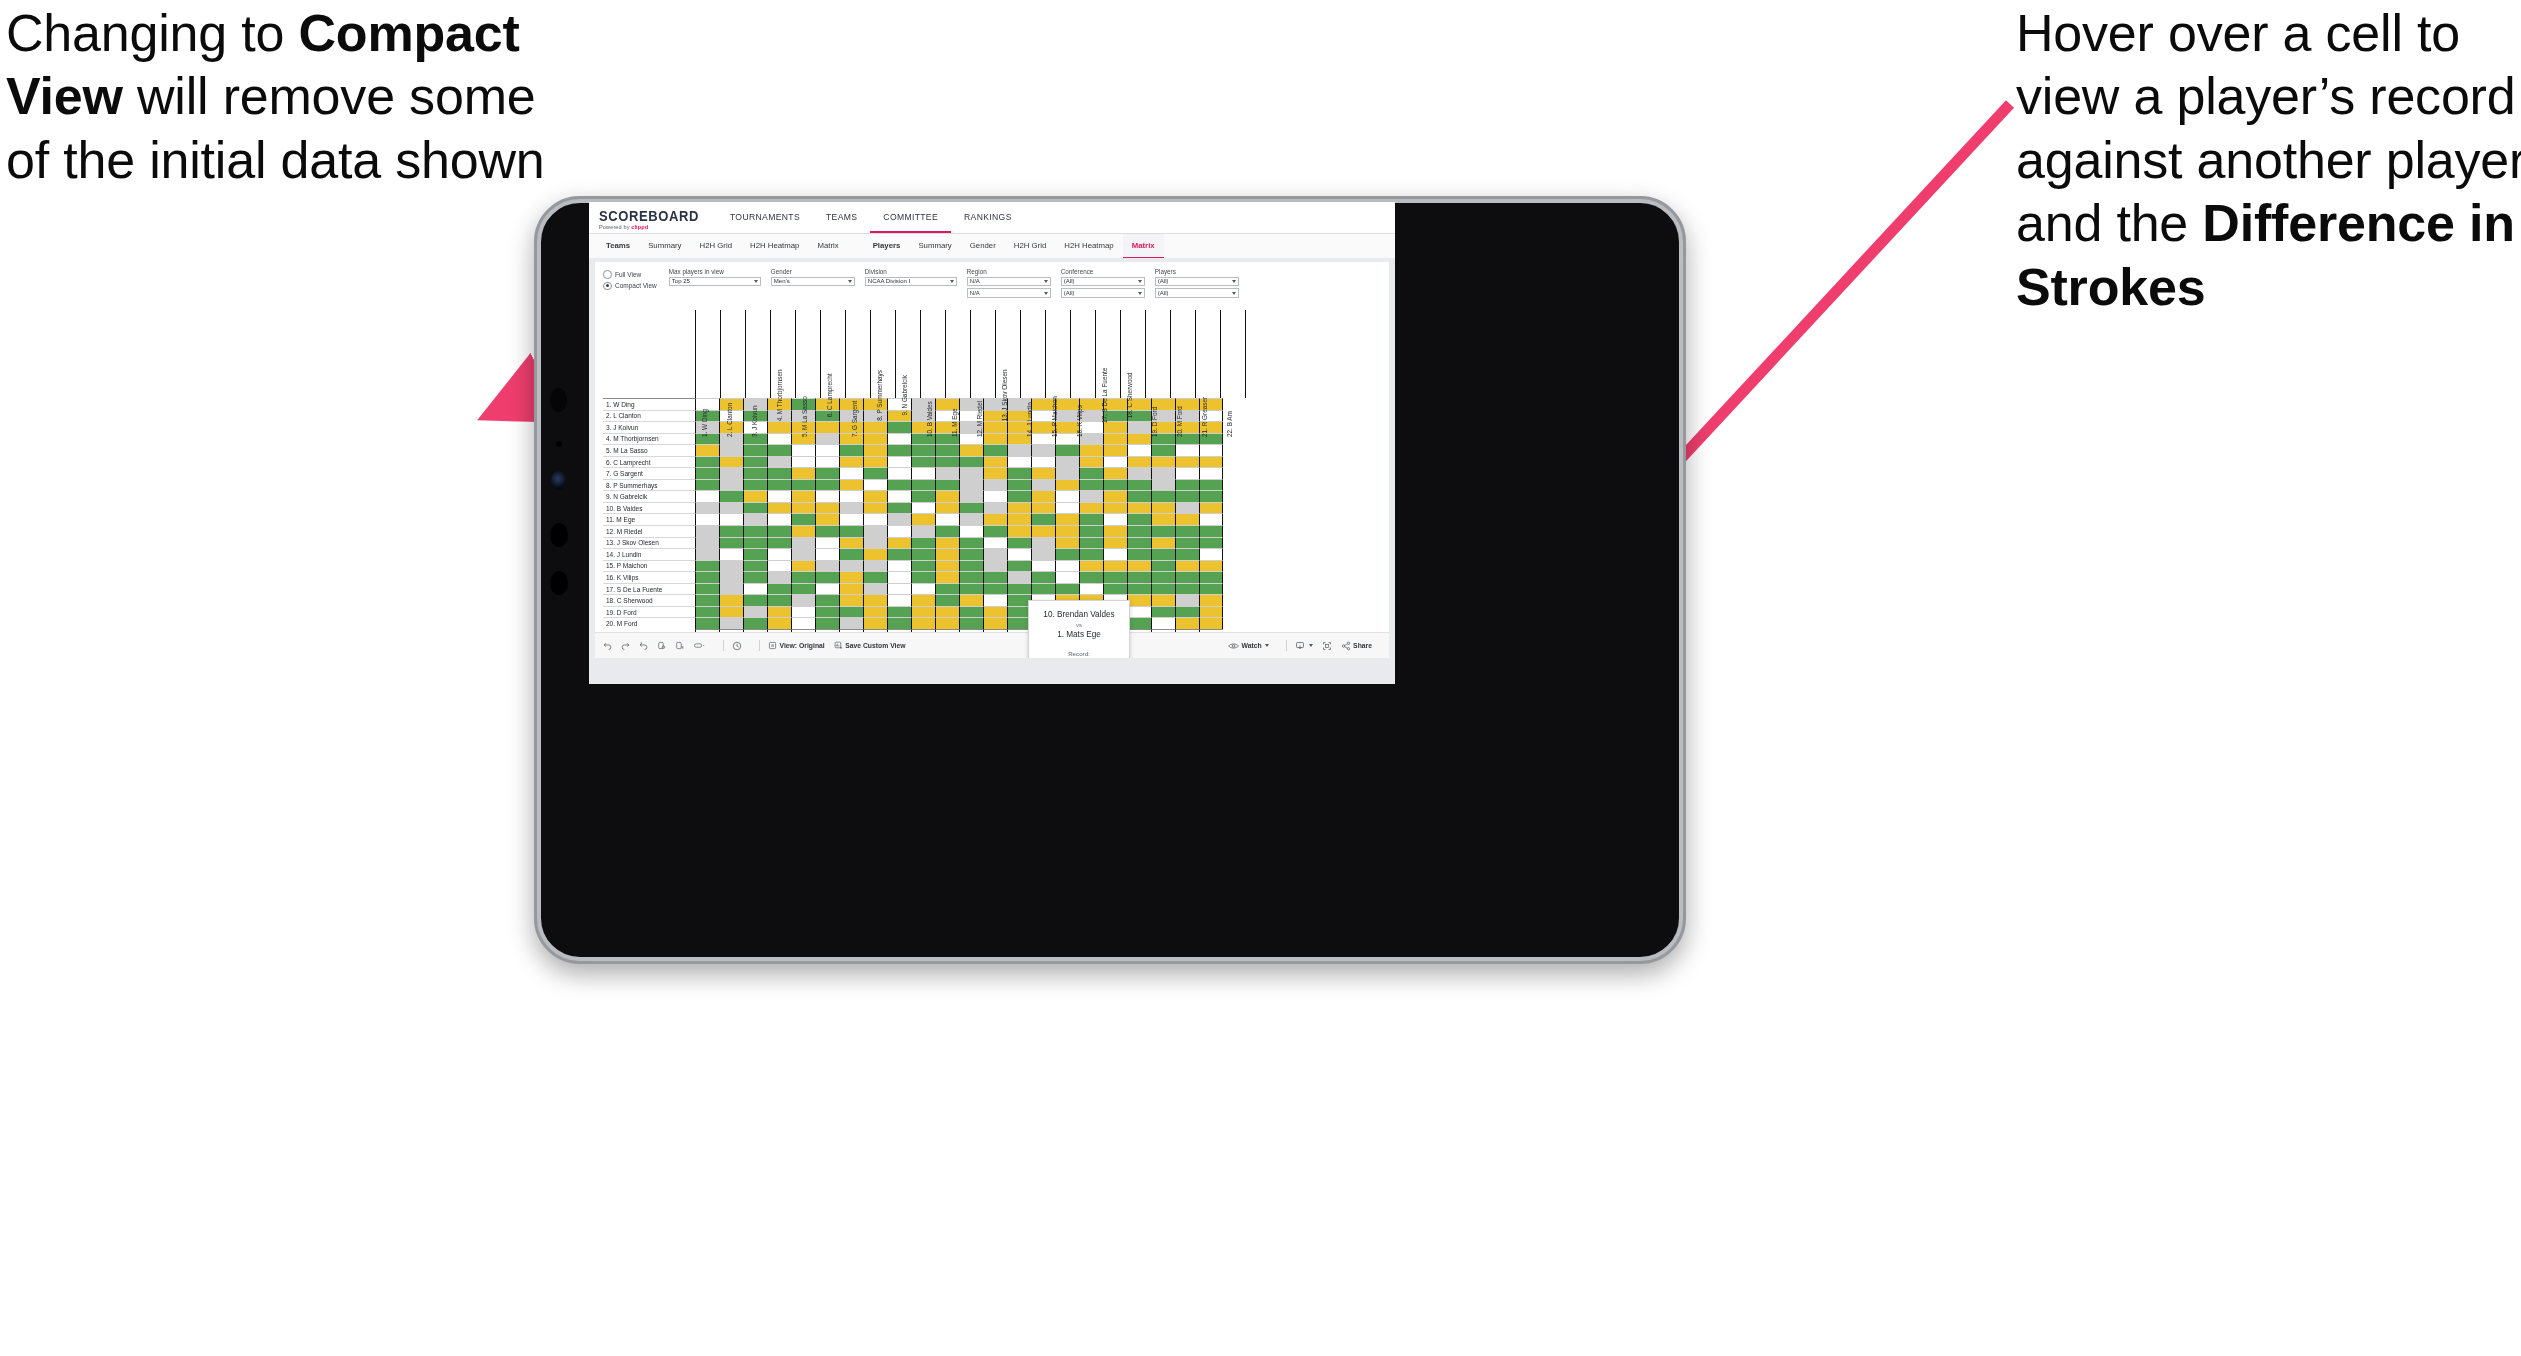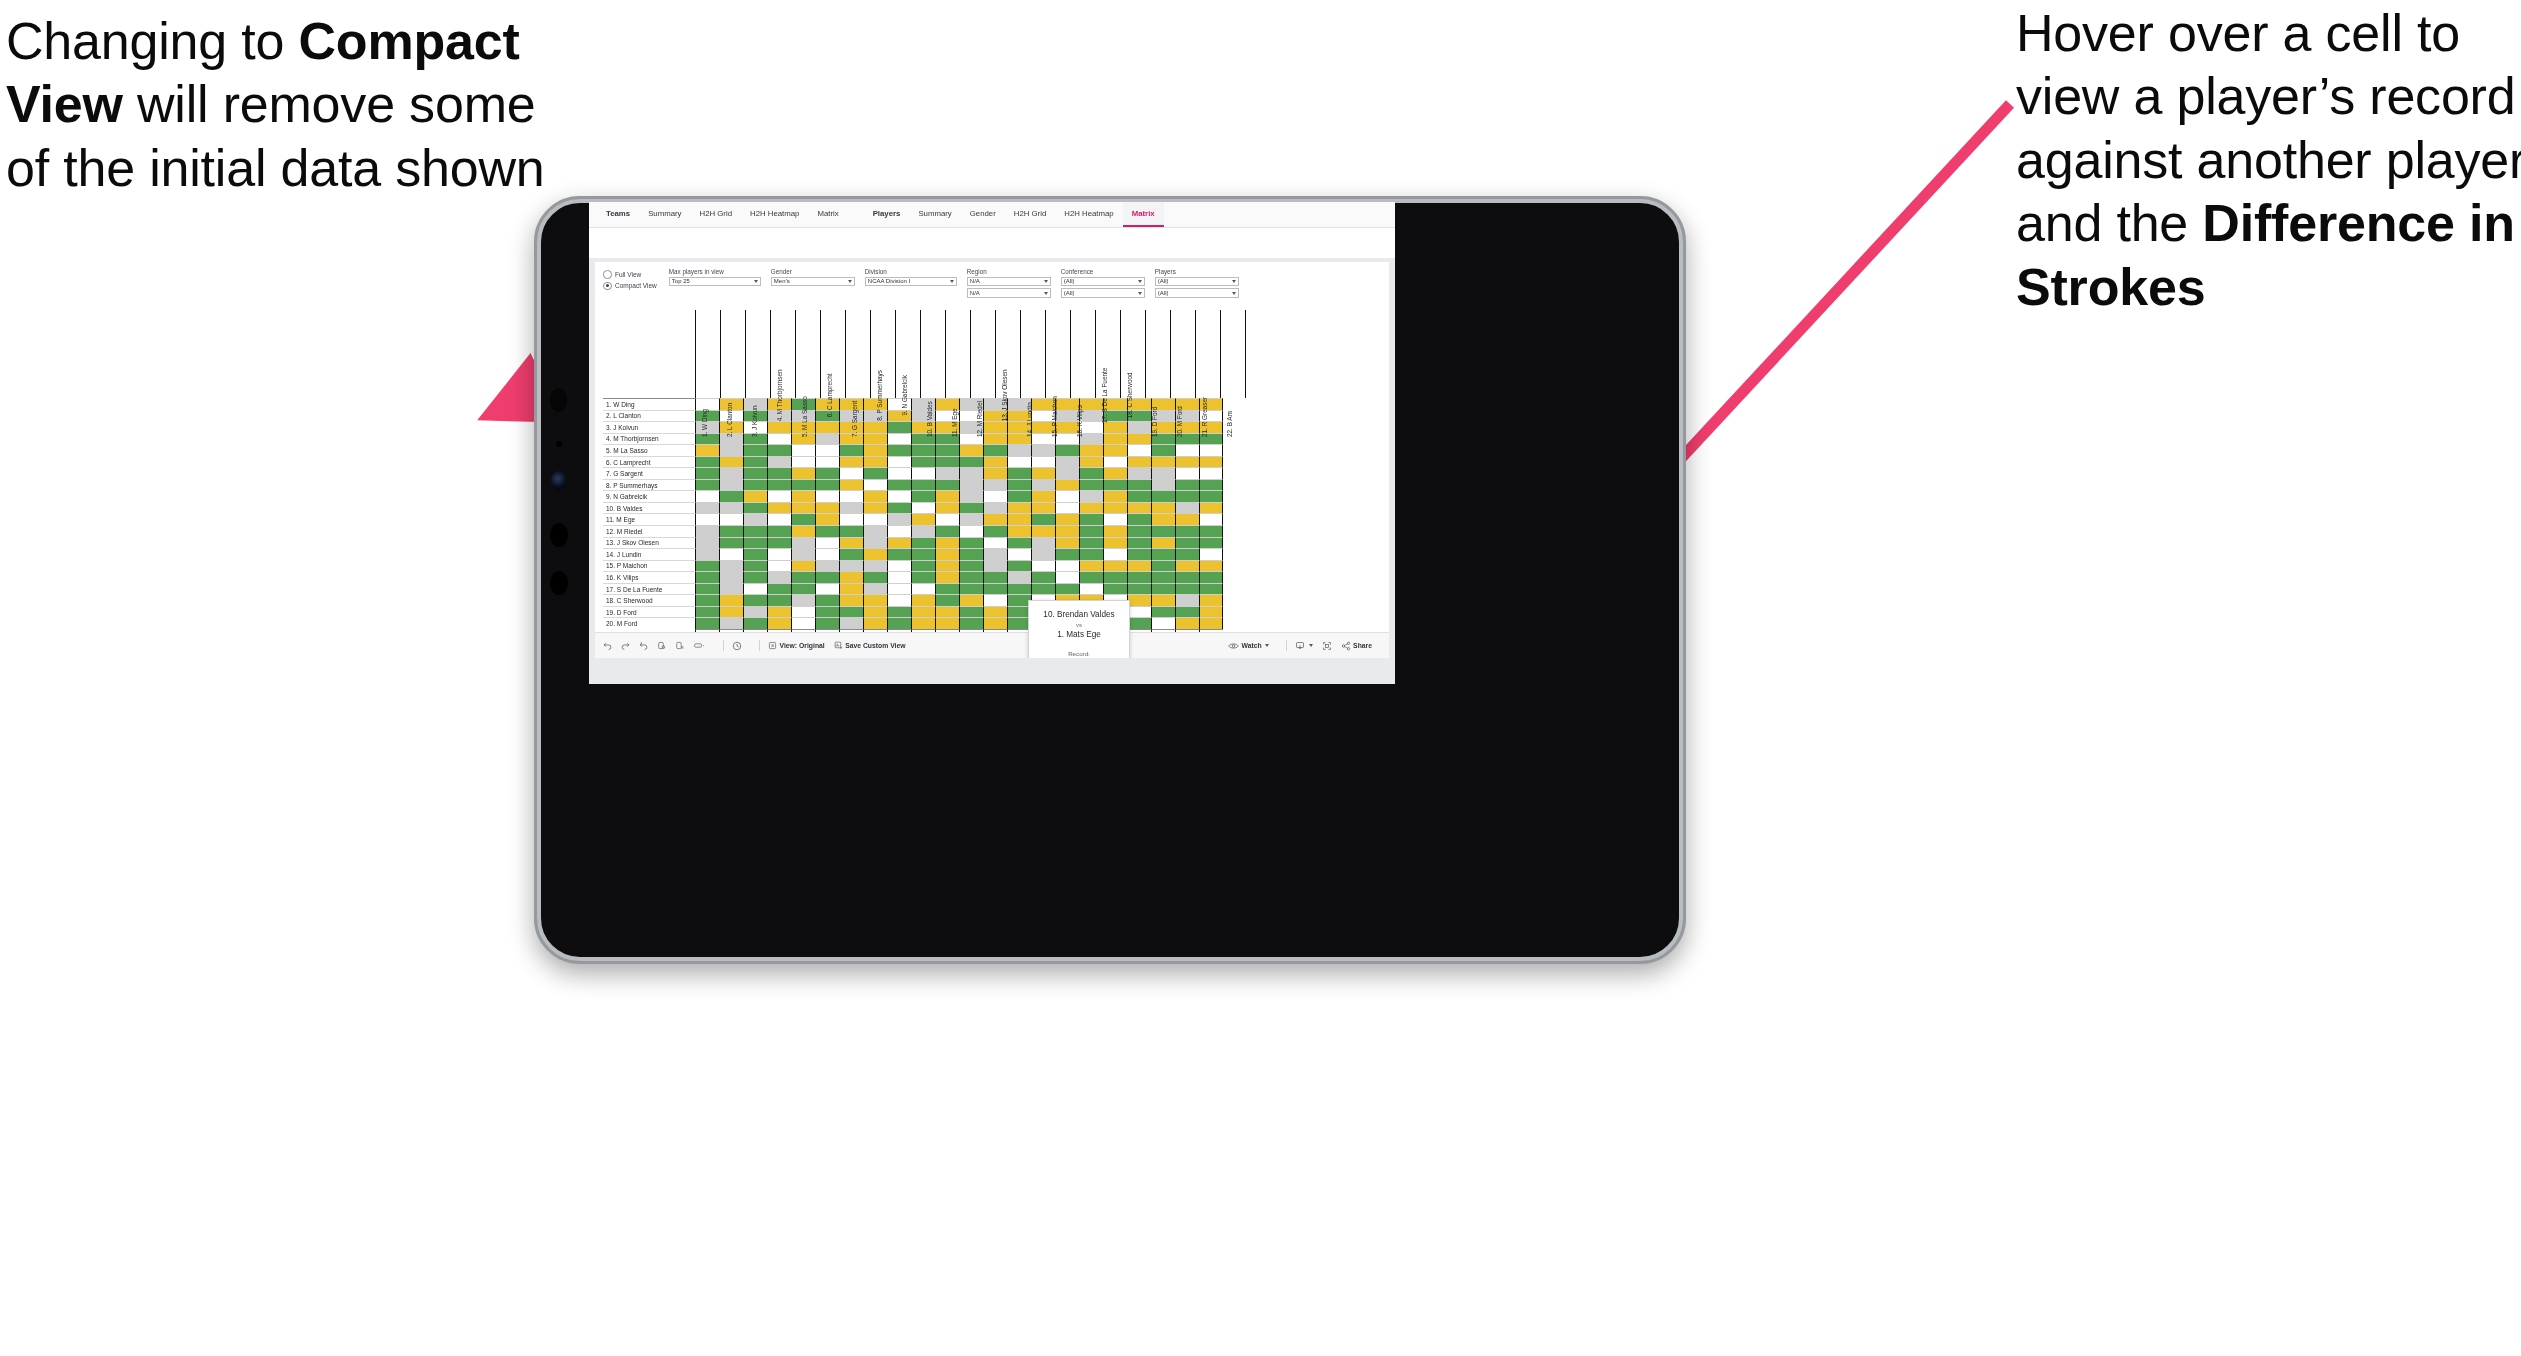--- a/index.html
+++ b/index.html
@@ -2,21 +2,21 @@
 <html><head>
 <meta charset="utf-8">
 <style>
   html,body{margin:0;padding:0;}
   body{
     width:2521px;height:1356px;background:#ffffff;overflow:hidden;position:relative;
     font-family:"Liberation Sans",sans-serif;
   }
   
   .anno{position:absolute;color:#0b0b0b;line-height:1.22;letter-spacing:-0.2px;}
-  #anno-left{left:6px;top:10px;width:560px;font-size:52px;}
+  #anno-left{left:6px;top:2px;width:560px;font-size:52px;}
   #anno-right{left:2016px;top:2px;width:520px;font-size:52px;}
   .anno b{font-weight:700;}
 
   
   .arrow{position:absolute;pointer-events:none;}
 
   
   #tablet{
     position:absolute;left:534px;top:196px;width:1152px;height:768px;
     background:#0d0d0f;border-radius:46px;
@@ -174,20 +174,32 @@
 
 <div id="tablet">
   <div class="bezel-dot" id="dot-cam"></div>
   <div class="bezel-dot" id="dot-sens"></div>
   <div class="bezel-dot" id="dot-lens"></div>
   <div class="bezel-dot" id="dot-b"></div>
   <div class="bezel-dot" id="dot-c"></div>
 
   <div id="screen">
 
+    <div class="appbar">
+      <div class="logo">
+        <div class="wm">SCOREBOARD</div>
+        <div class="pb"><span>Powered by </span><i>clippd</i></div>
+      </div>
+      <div class="topnav">
+        <a href="#">TOURNAMENTS</a>
+        <a href="#">TEAMS</a>
+        <a href="#" class="active">COMMITTEE</a>
+        <a href="#">RANKINGS</a>
+      </div>
+    </div>
 
     <div class="subnav">
       <div class="grp">
         <a href="#" class="bold">Teams</a>
         <a href="#">Summary</a>
         <a href="#">H2H Grid</a>
         <a href="#">H2H Heatmap</a>
         <a href="#">Matrix</a>
       </div>
       <div class="grp second">

